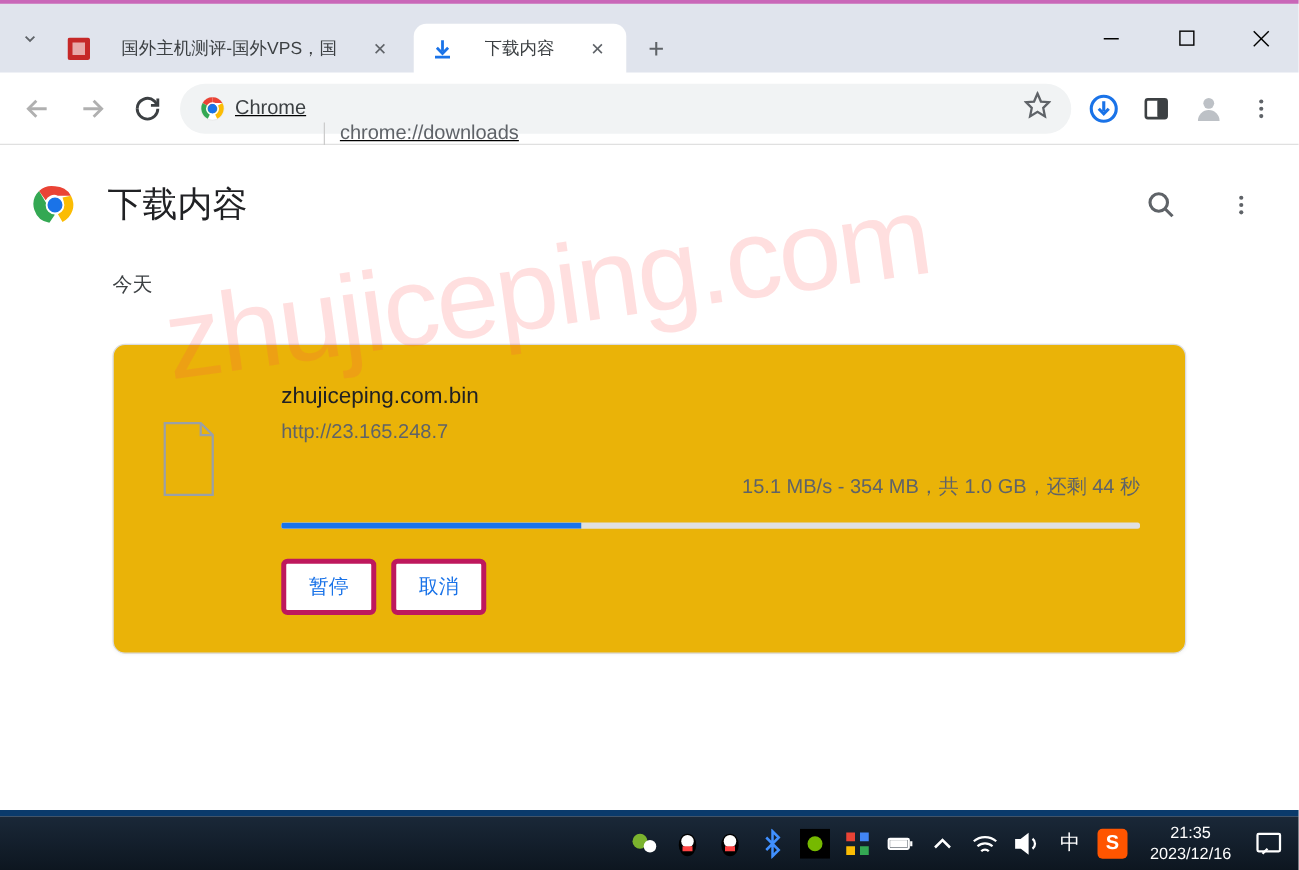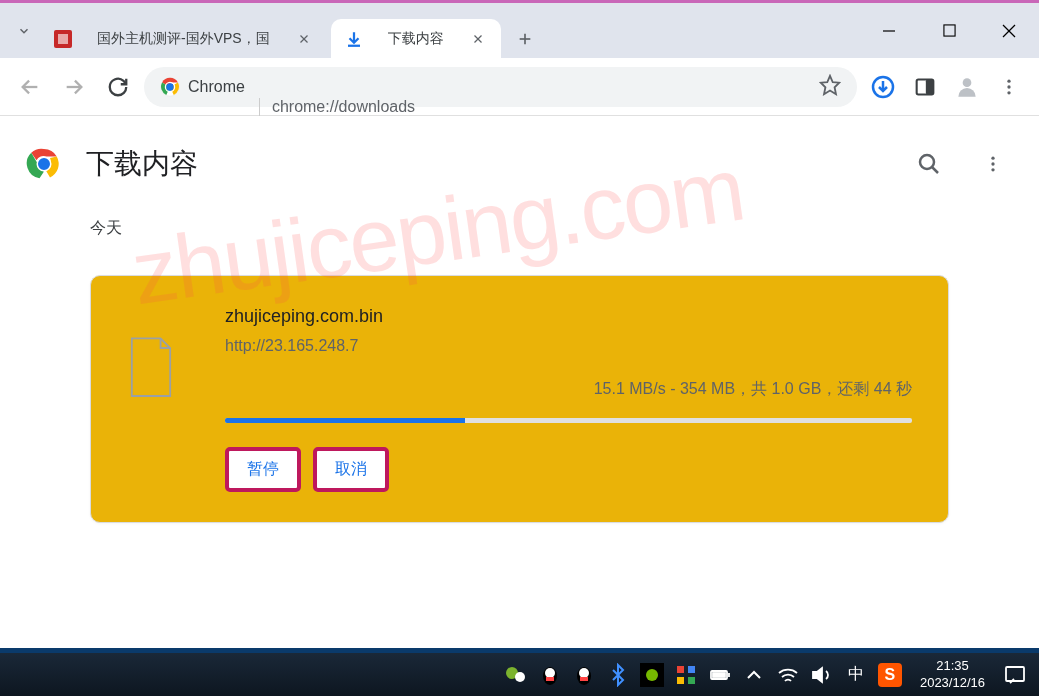--- a/index.html
+++ b/index.html
@@ -15,21 +15,21 @@
 .tab-title { font-size: 14px; color: #3c4043; white-space: nowrap; overflow: hidden; text-overflow: ellipsis; flex: 1; }
 .tab-close { width: 18px; height: 18px; display: flex; align-items: center; justify-content: center; cursor: pointer; flex-shrink: 0; }
 .newtab { width: 32px; height: 32px; display: flex; align-items: center; justify-content: center; margin: 16px 0 0 6px; cursor: pointer; }
 .wincontrols { position: absolute; right: 0; top: 0; display: flex; height: 55px; }
 .winbtn { width: 60px; display: flex; align-items: center; justify-content: center; cursor: pointer; }
 
 
 .addrbar { height: 58px; background: #fff; display: flex; align-items: center; padding: 0 12px; gap: 8px; border-bottom: 1px solid #e0e0e0; }
 .navbtn { width: 36px; height: 36px; border-radius: 50%; display: flex; align-items: center; justify-content: center; cursor: pointer; }
 .navbtn.disabled svg { stroke: #b0b0b0; }
-.omnibox { flex: 1; height: 40px; background: #f1f3f4; border-radius: 20px; display: flex; align-items: center; padding: 0 16px; gap: 10px; }
+.omnibox { flex: 1; height: 40px; background: #f1f3f4; border-radius: 20px; display: flex; align-items: center; padding: 0 16px; gap: 10px; text-decoration: underline; }
 .siteid { display: flex; align-items: center; gap: 8px; }
 .sitelabel { font-size: 16px; color: #3c4043; }
 .url { font-size: 16px; color: #5f6368; border-left: 1px solid #ccc; padding-left: 12px; margin-left: 4px; margin-top: 40px;}
 .omni-star { margin-left: auto; }
 .rightctl { display: flex; align-items: center; gap: 6px; }
 
 
 .dlhead { height: 68px; display: flex; align-items: center; padding: 0 26px; gap: 24px; margin-top: 14px; }
 .dlhead-logo { width: 36px; height: 36px; }
 .dlhead-title { font-size: 28px; color: #202124; font-weight: 400; flex: 1; }

